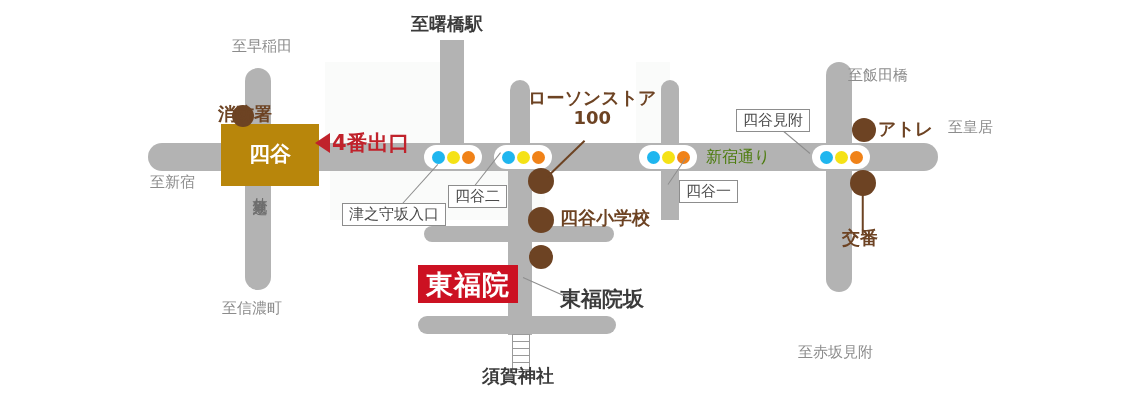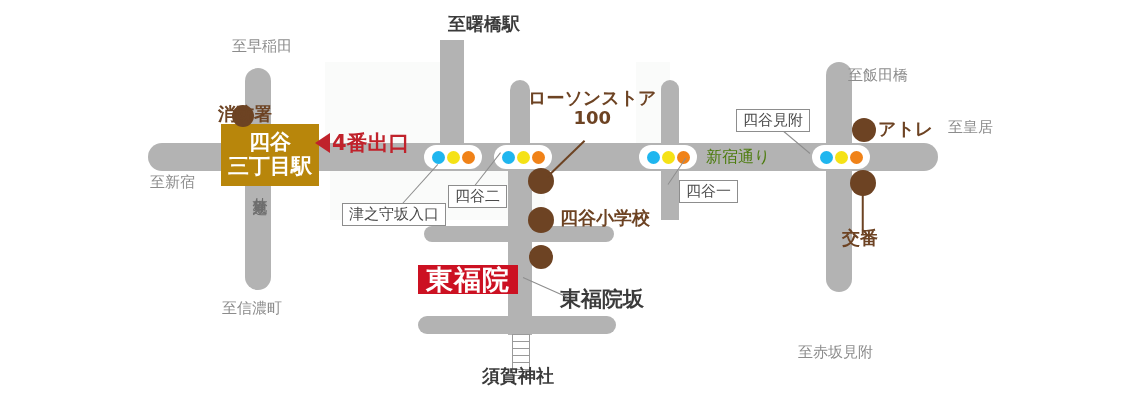--- a/index.html
+++ b/index.html
@@ -133,38 +133,37 @@
     <i class="sg-yellow"></i>
     <i class="sg-orange"></i>
   </div>
   <div class="signal" style="left:812px;top:145px;width:58px;height:24px;">
     <i class="sg-blue"></i>
     <i class="sg-yellow"></i>
     <i class="sg-orange"></i>
   </div>
 
   <div class="lbl lbl-gray" style="left:232px;top:38px;">至早稲田</div>
-  <div class="lbl lbl-black" style="left:411px;top:14px;margin-left:37px;">至曙橋駅</div>
+  <div class="lbl lbl-black" style="left:411px;top:14px;">至曙橋駅</div>
   <div class="lbl lbl-gray" style="left:848px;top:36px;margin-top:31px;">至飯田橋</div>
   <div class="lbl lbl-gray" style="left:150px;top:174px;">至新宿</div>
   <div class="lbl lbl-gray" style="left:948px;top:119px;">至皇居</div>
   <div class="lbl lbl-gray" style="left:222px;top:300px;">至信濃町</div>
   <div class="lbl lbl-gray" style="left:798px;top:300px;margin-top:44px;">至赤坂見附</div>
 
   <div class="lbl lbl-roadname" style="left:706px;top:148px;">新宿通り</div>
   <div class="lbl-vert" style="position:absolute;left:250px;top:186px;">外苑東通り</div>
   <div class="lbl lbl-black" style="left:560px;top:288px;font-size:21px;">東福院坂</div>
 
   <div class="stationbox" style="left:221px;top:124px;width:98px;height:62px;">
     <span class="l1">四谷</span>
-    <span class="l2">三丁目駅</span>
-  </div>
-
-
-  <div class="redbox" style="left:418px;top:265px;width:100px;height:29px;">
+  </div>
+
+
+  <div class="redbox" style="left:418px;top:265px;width:100px;height:38px;align-items:flex-end;">
     <span>東福院</span>
   </div>
 
   <div class="exitrow" style="left:315px;top:117px;">
     <span class="tri-left"></span>
     <span>4番出口</span>
   </div>
 
   <div class="leader gray" style="left:399px;top:207px;width:58px;transform:rotate(-48deg);"></div>
   <div class="boxlbl" style="left:342px;top:203px;">津之守坂入口</div>

